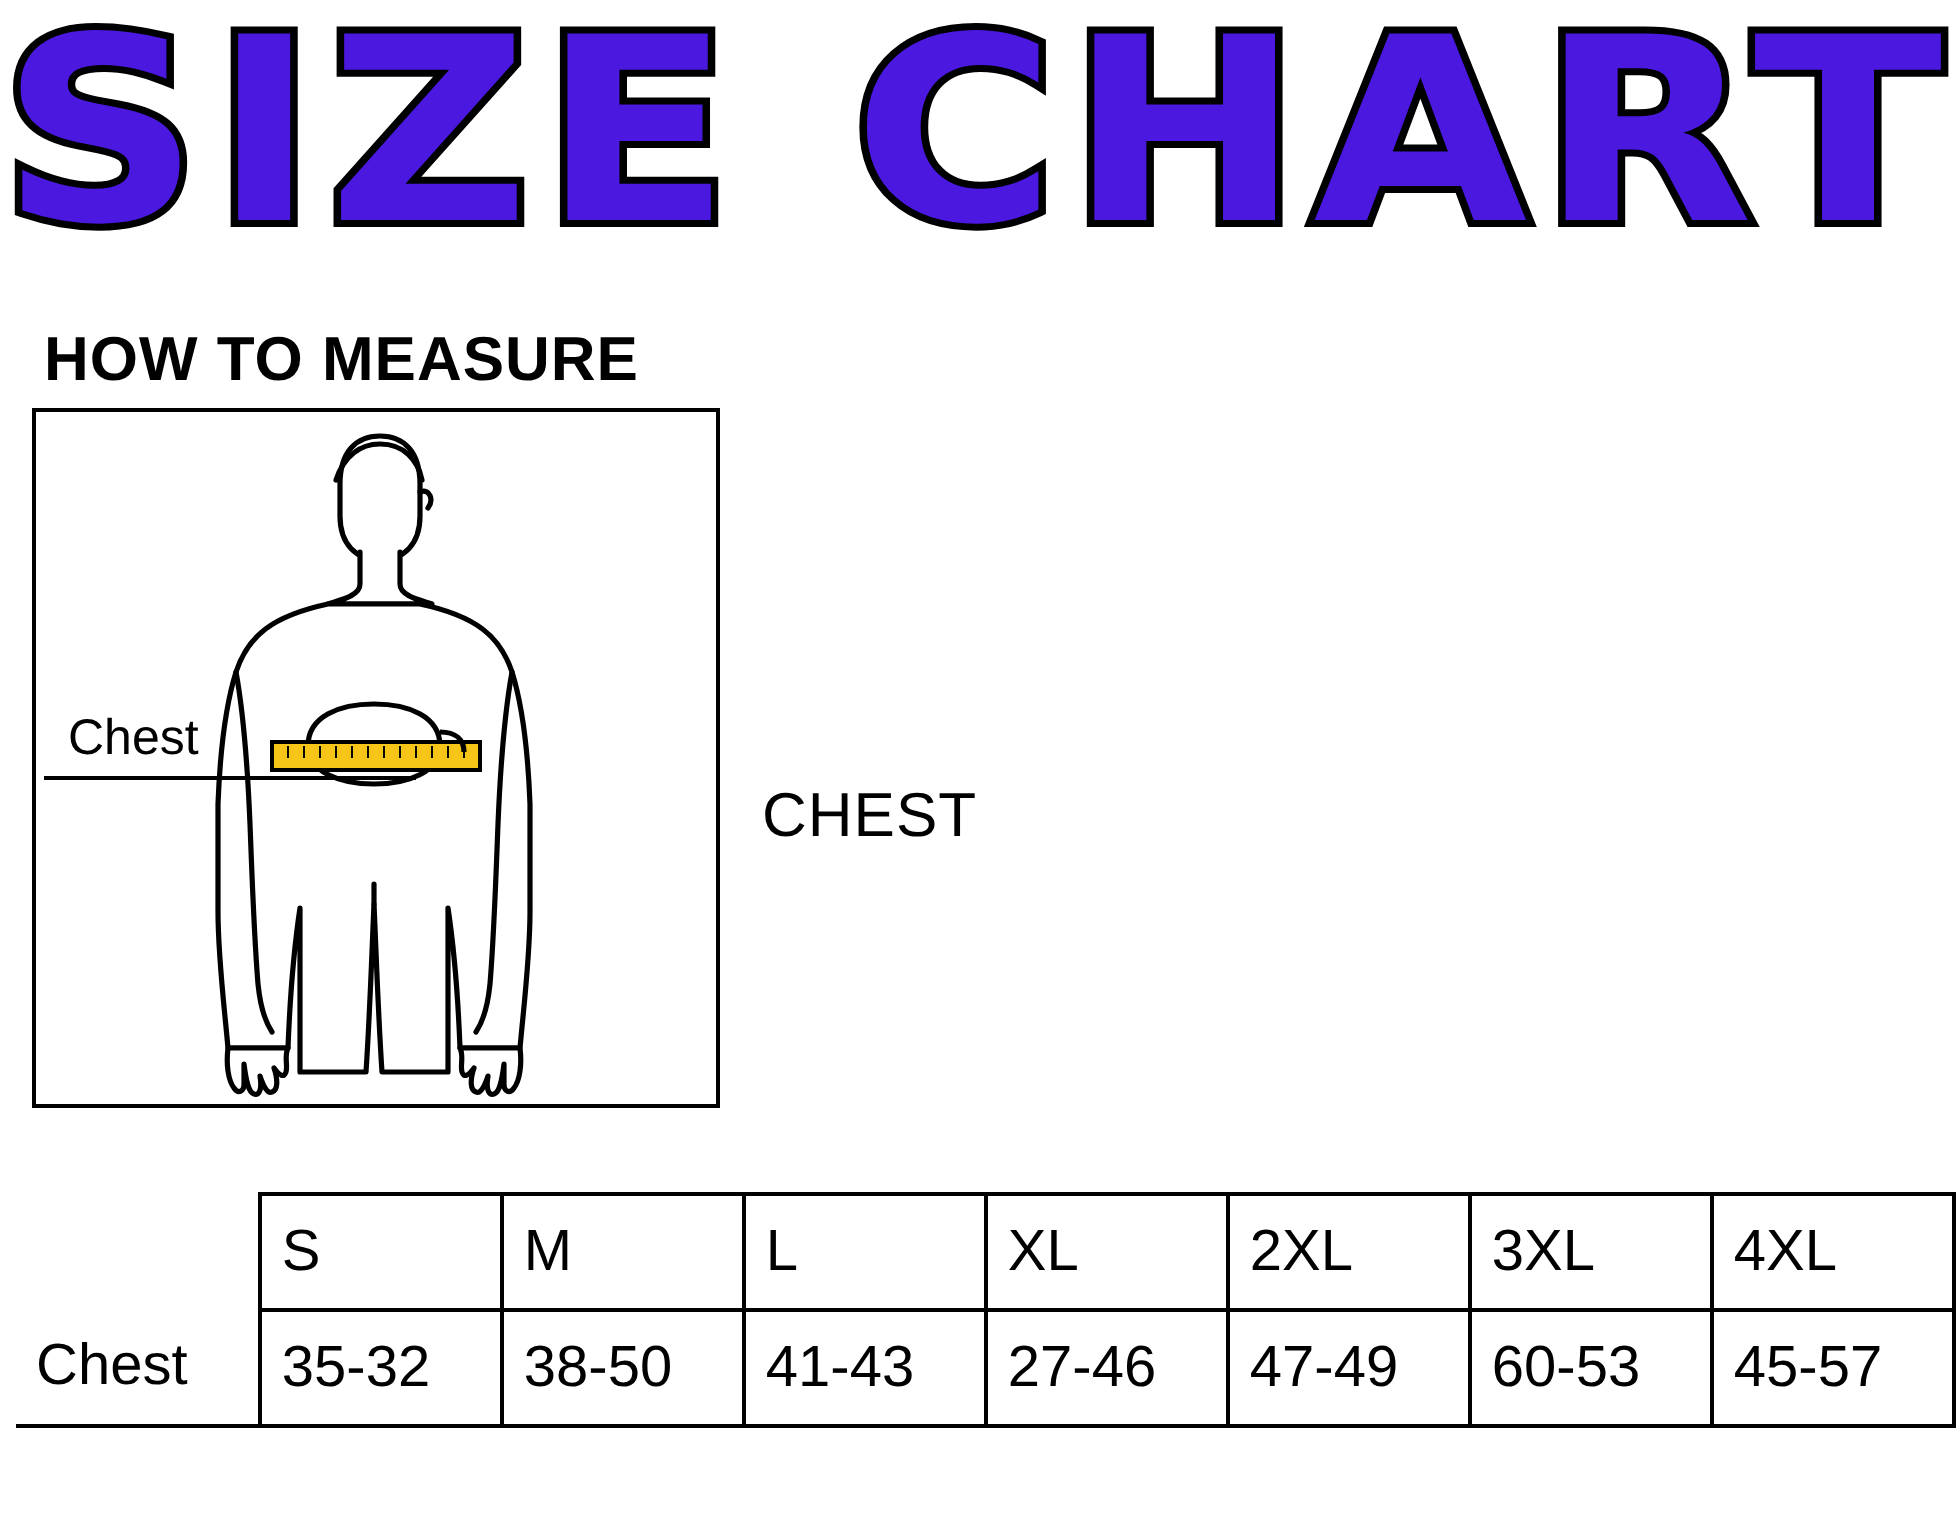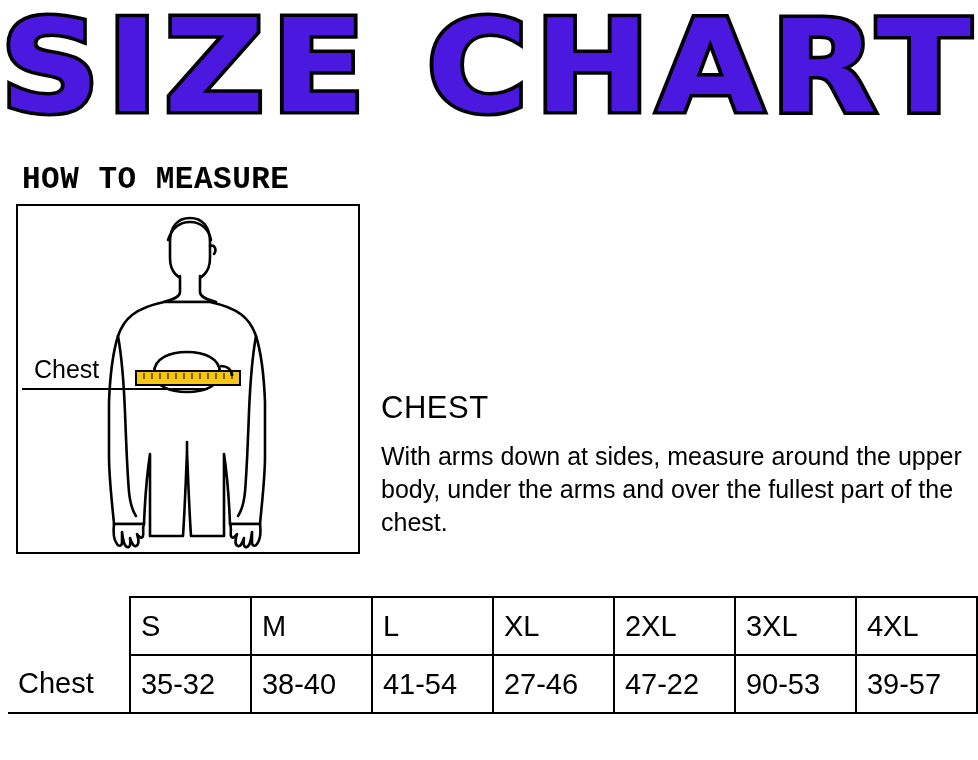--- a/index.html
+++ b/index.html
@@ -45,21 +45,20 @@
 
   
   #how-to-measure {
     position: absolute;
     left: 22px;
     top: 162px;
     font-size: 31px;
     font-weight: 700;
     letter-spacing: 0.5px;
     color: #000;
-    font-family: Liberation Mono, monospace;
   }
 
   
   #figure-box {
     position: absolute;
     left: 16px;
     top: 204px;
     width: 344px;
     height: 350px;
     border: 2px solid #000;
@@ -215,39 +214,38 @@
       </g>
       <path d="M202 160 C210 160 214 164 214 170" fill="none" stroke="#000000" stroke-width="2.6"></path>
     </g>
   </svg>
 </div>
 <div id="chest-leader"></div>
 <div id="chest-label">Chest</div>
 
 <div id="desc-block">
   <div id="desc-title">CHEST</div>
-  <div id="desc-body">With arms down at sides, measure around the upper body, under the arms and over the fullest part of the chest.</div>
 </div>
 
 <table id="size-table">
   <tbody>
     <tr class="header-row">
       <td class="rowlabel blank"></td>
       <td class="sizecell">S</td>
       <td class="sizecell">M</td>
       <td class="sizecell">L</td>
       <td class="sizecell">XL</td>
       <td class="sizecell">2XL</td>
       <td class="sizecell">3XL</td>
       <td class="sizecell">4XL</td>
     </tr>
     <tr>
       <td class="rowlabel">Chest</td>
       <td class="sizecell">35-32</td>
-      <td class="sizecell">38-40</td>
-      <td class="sizecell">41-54</td>
+      <td class="sizecell">38-50</td>
+      <td class="sizecell">41-43</td>
       <td class="sizecell">27-46</td>
-      <td class="sizecell">47-22</td>
-      <td class="sizecell">90-53</td>
-      <td class="sizecell">39-57</td>
+      <td class="sizecell">47-49</td>
+      <td class="sizecell">60-53</td>
+      <td class="sizecell">45-57</td>
     </tr>
   </tbody>
 </table>
 
 </body></html>

